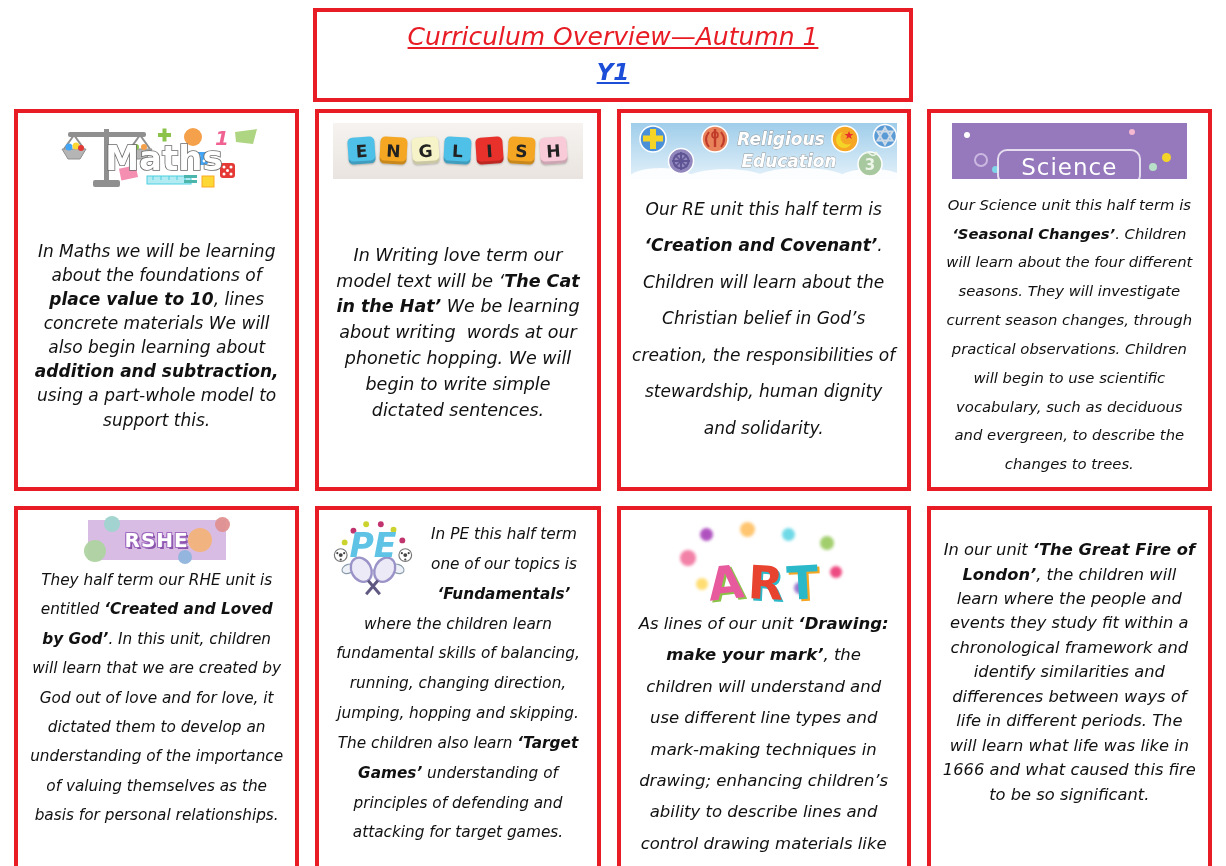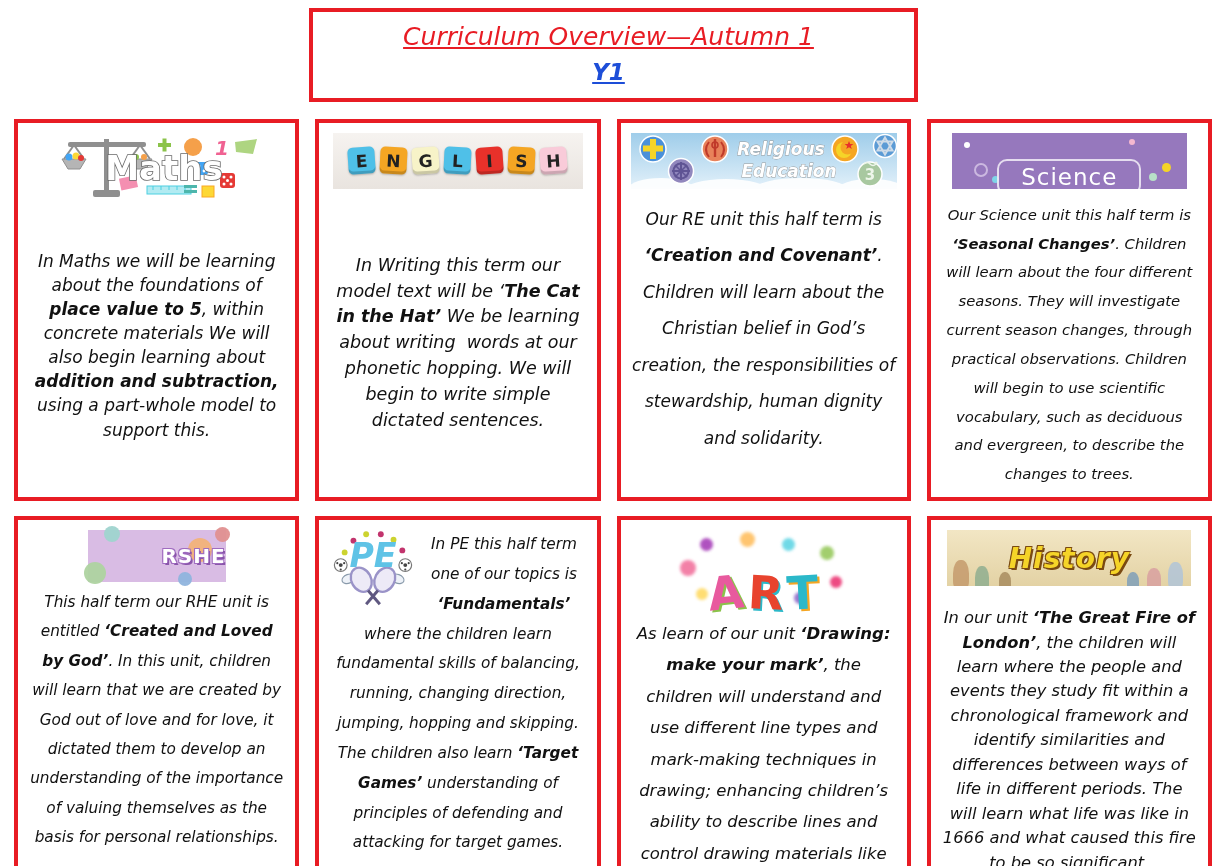--- a/index.html
+++ b/index.html
@@ -1,18 +1,18 @@
 <!DOCTYPE html>
 <html><head>
 <meta charset="utf-8">
 <title>Curriculum Overview</title>
 <style>
   html,body{margin:0;padding:0;background:#ffffff;}
   body{width:1226px;height:866px;font-family:"DejaVu Sans",sans-serif;color:#1a1a1a;overflow:hidden;}
-  .title-box{width:592px;margin:8px auto 17px auto;border:4px solid #e81c24;text-align:center;padding:6px 9px 10px 0;}
+  .title-box{width:592px;margin:8px auto 7px auto;border:4px solid #e81c24;text-align:center;padding:6px 0 10px 0;}
   .title-line1{color:#e81c24;font-style:italic;font-size:25px;text-decoration:underline;line-height:1.5;}
   .title-line2{color:#1d4ed8;font-style:italic;font-weight:700;font-size:23px;text-decoration:underline;line-height:1.4;}
   .grid{width:1212px;margin:0 auto;display:grid;grid-template-columns:repeat(4,1fr);column-gap:16px;row-gap:15px;padding:0 7px;box-sizing:border-box;}
   .card{border:4px solid #e81c24;background:#fff;min-height:362px;box-sizing:border-box;padding:8px 10px;text-align:center;}
   .card-body{font-style:italic;color:#111;}
   .card-body span{white-space:pre-wrap;}
 
   
   .maths-body{font-size:17px;line-height:1.42;margin-top:48px;}
   .english-body{font-size:17.5px;line-height:1.48;margin-top:64px;}
@@ -32,21 +32,21 @@
   .tile:nth-child(even){transform:rotate(3deg);}
   .t0,.t3{background:#4fc0e8;}
   .t1,.t5{background:#f5a623;}
   .t2{background:#f7f3c8;}
   .t4{background:#e8312a;}
   .t6{background:#f9cbd9;}
   .hdr-re{width:266px;height:56px;}
   .hdr-science{width:235px;height:56px;background:#9678bd;position:relative;display:flex;align-items:center;justify-content:center;overflow:hidden;}
   .science-frame{border:2px solid rgba(255,255,255,.75);border-radius:10px;padding:3px 22px;color:#fff;font-size:23px;letter-spacing:1px;font-weight:400;z-index:2;background:rgba(150,120,189,.5);margin-top:33px;}
   .sci-dot{position:absolute;border-radius:50%;}
-  .hdr-rshe{width:138px;height:52px;background:#d9bce4;position:relative;display:flex;align-items:center;justify-content:flex-end;margin-bottom:6px;}
+  .hdr-rshe{width:138px;height:40px;background:#d9bce4;position:relative;display:flex;align-items:center;justify-content:center;margin-bottom:6px;}
   .rshe-word{color:#fff;font-weight:700;font-size:20px;letter-spacing:1px;z-index:2;text-shadow:-1px -1px 0 #a06cc0,1px -1px 0 #a06cc0,-1px 1px 0 #a06cc0,2px 2px 0 #8a55ab;}
   .rshe-circ{position:absolute;border-radius:50%;opacity:.95;}
   .pe-wrap{overflow:hidden;}
   .pe-logo{float:left;width:88px;height:78px;margin:0 4px 2px 0;}
   .hdr-art{width:180px;height:86px;position:relative;display:flex;align-items:flex-end;justify-content:center;margin-bottom:0;}
   .art-splash{position:absolute;border-radius:50%;filter:blur(1.5px);opacity:.8;}
   .art-letter{font-weight:700;font-size:46px;line-height:1;z-index:2;font-style:normal;}
   .art-a{color:#e85a9e;transform:rotate(-6deg);text-shadow:2px 2px 0 #8bc34a;}
   .art-r{color:#e8432e;transform:rotate(3deg);text-shadow:2px 2px 0 #2bb8c9;margin-left:4px;}
   .art-t{color:#2bb8c9;transform:rotate(-3deg);text-shadow:2px 2px 0 #f5a623;margin-left:4px;}
@@ -105,34 +105,34 @@
             <circle cx="179" cy="44" r="1.5" fill="#fff"></circle>
             <circle cx="175.5" cy="47.5" r="1.5" fill="#fff"></circle>
             <circle cx="172" cy="51" r="1.5" fill="#fff"></circle>
             <circle cx="179" cy="51" r="1.5" fill="#fff"></circle>
           <rect x="150" y="53" width="12" height="11" fill="#fdd835" stroke="#f9a825"></rect>
           <rect x="132" y="52" width="13" height="3" fill="#4db6ac"></rect>
             <rect x="132" y="57" width="13" height="3" fill="#4db6ac"></rect>
         </g>
         <text x="112" y="47" text-anchor="middle" font-size="34" font-weight="700" fill="#ffffff" stroke="#6a6a6a" stroke-width="1.6" paint-order="stroke">Maths</text>
       </svg>
-      <div class="card-body maths-body"><span>In Maths we will be learning about the foundations of </span><span style="font-weight: 700;">place value to 5</span><span>, within concrete materials We will also begin learning about </span><span style="font-weight: 700;">addition and subtraction,</span><span> using a part-whole model to support this.</span></div>
+      <div class="card-body maths-body"><span>In Maths we will be learning about the foundations of </span><span style="font-weight: 700;">place value to 10</span><span>, lines concrete materials We will also begin learning about </span><span style="font-weight: 700;">addition and subtraction,</span><span> using a part-whole model to support this.</span></div>
     </section>
 
     <section class="card">
       <div class="hdr hdr-english">
         <span class="tile t0">E</span>
         <span class="tile t1">N</span>
         <span class="tile t2">G</span>
         <span class="tile t3">L</span>
         <span class="tile t4">I</span>
         <span class="tile t5">S</span>
         <span class="tile t6">H</span>
       </div>
-      <div class="card-body english-body"><span>In Writing this term our model text will be ‘</span><span style="font-weight: 700;">The Cat in the Hat’</span><span> We be learning about writing  words at our phonetic hopping. We will begin to write simple dictated sentences.</span></div>
+      <div class="card-body english-body"><span>In Writing love term our model text will be ‘</span><span style="font-weight: 700;">The Cat in the Hat’</span><span> We be learning about writing  words at our phonetic hopping. We will begin to write simple dictated sentences.</span></div>
     </section>
 
     <section class="card">
       <svg class="hdr hdr-re" viewBox="0 0 266 56">
         <defs>
           <linearGradient id="sky" x1="0" y1="0" x2="0" y2="1">
             <stop offset="0" stop-color="#9fcdea"></stop>
               <stop offset="1" stop-color="#e3f1fa"></stop>
           </linearGradient>
         </defs>
@@ -202,21 +202,21 @@
 
     <section class="card">
       <div class="hdr hdr-rshe">
         <span class="rshe-circ" style="width:22px;height:22px;background:#aed3a0;left:-4px;bottom:-2px;"></span>
         <span class="rshe-circ" style="width:24px;height:24px;background:#f2b279;right:14px;top:8px;"></span>
         <span class="rshe-circ" style="width:16px;height:16px;background:#9fd4cf;left:16px;top:-4px;"></span>
         <span class="rshe-circ" style="width:15px;height:15px;background:#e09090;right:-4px;top:-3px;"></span>
         <span class="rshe-circ" style="width:14px;height:14px;background:#8fb4dd;right:34px;bottom:-4px;"></span>
         <span class="rshe-word">RSHE</span>
       </div>
-      <div class="card-body rshe-body"><span>This half term our RHE unit is entitled </span><span style="font-weight: 700;">‘Created and Loved by God’</span><span>. In this unit, children will learn that we are created by God out of love and for love, it dictated them to develop an understanding of the importance of valuing themselves as the basis for personal relationships.</span></div>
+      <div class="card-body rshe-body"><span>They half term our RHE unit is entitled </span><span style="font-weight: 700;">‘Created and Loved by God’</span><span>. In this unit, children will learn that we are created by God out of love and for love, it dictated them to develop an understanding of the importance of valuing themselves as the basis for personal relationships.</span></div>
     </section>
 
     <section class="card">
       <div class="card-body pe-body pe-wrap">
         <svg class="pe-logo" viewBox="0 0 90 78">
           <g>
             <circle cx="16" cy="22" r="3" fill="#ccd32f"></circle>
               <circle cx="25" cy="10" r="3" fill="#c2346d"></circle>
             <circle cx="38" cy="3.5" r="3" fill="#ccd32f"></circle>
               <circle cx="53" cy="3.5" r="3" fill="#c2346d"></circle>
@@ -259,30 +259,21 @@
         <span class="art-splash" style="width:15px;height:15px;background:#ffb74d;left:66px;top:2px;"></span>
         <span class="art-splash" style="width:13px;height:13px;background:#4dd0e1;left:108px;top:8px;"></span>
         <span class="art-splash" style="width:14px;height:14px;background:#8bc34a;left:146px;top:16px;"></span>
         <span class="art-splash" style="width:12px;height:12px;background:#e91e63;left:156px;top:46px;"></span>
         <span class="art-splash" style="width:12px;height:12px;background:#7e57c2;left:120px;top:62px;"></span>
         <span class="art-splash" style="width:12px;height:12px;background:#ffd54f;left:22px;top:58px;"></span>
         <span class="art-letter art-a">A</span>
         <span class="art-letter art-r">R</span>
         <span class="art-letter art-t">T</span>
       </div>
-      <div class="card-body art-body"><span>As learn of our unit </span><span style="font-weight: 700;">‘Drawing: make your mark’</span><span>, the children will understand and use different line types and mark-making techniques in drawing; enhancing children’s ability to describe lines and control drawing materials like pencils and chalk.</span></div>
-    </section>
-
-    <section class="card">
-      <div class="hdr hdr-history">
-        <span class="hist-fig" style="width:16px;height:30px;background:#c49a6c;left:6px;bottom:-4px;"></span>
-        <span class="hist-fig" style="width:14px;height:26px;background:#8fae8f;left:28px;bottom:-6px;"></span>
-        <span class="hist-fig" style="width:15px;height:28px;background:#b0c4d8;right:8px;bottom:-4px;"></span>
-        <span class="hist-fig" style="width:14px;height:24px;background:#d8a0a0;right:30px;bottom:-6px;"></span>
-        <span class="hist-fig" style="width:12px;height:20px;background:#a88c5f;left:52px;bottom:-6px;"></span>
-        <span class="hist-fig" style="width:12px;height:20px;background:#7f9fb8;right:52px;bottom:-6px;"></span>
-        <span class="history-word">History</span>
-      </div>
+      <div class="card-body art-body"><span>As lines of our unit </span><span style="font-weight: 700;">‘Drawing: make your mark’</span><span>, the children will understand and use different line types and mark-making techniques in drawing; enhancing children’s ability to describe lines and control drawing materials like pencils and chalk.</span></div>
+    </section>
+
+    <section class="card">
       <div class="card-body history-body"><span>In our unit </span><span style="font-weight: 700;">‘The Great Fire of London’</span><span>, the children will learn where the people and events they study fit within a chronological framework and identify similarities and differences between ways of life in different periods. The will learn what life was like in 1666 and what caused this fire to be so significant.</span></div>
     </section>
 
   </div>
 </main>
 
 </body></html>

